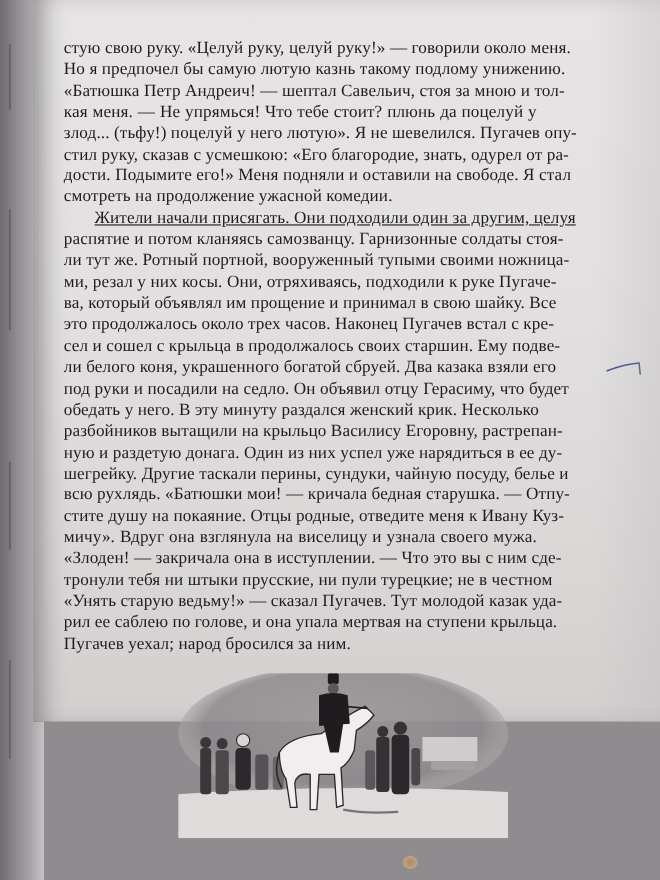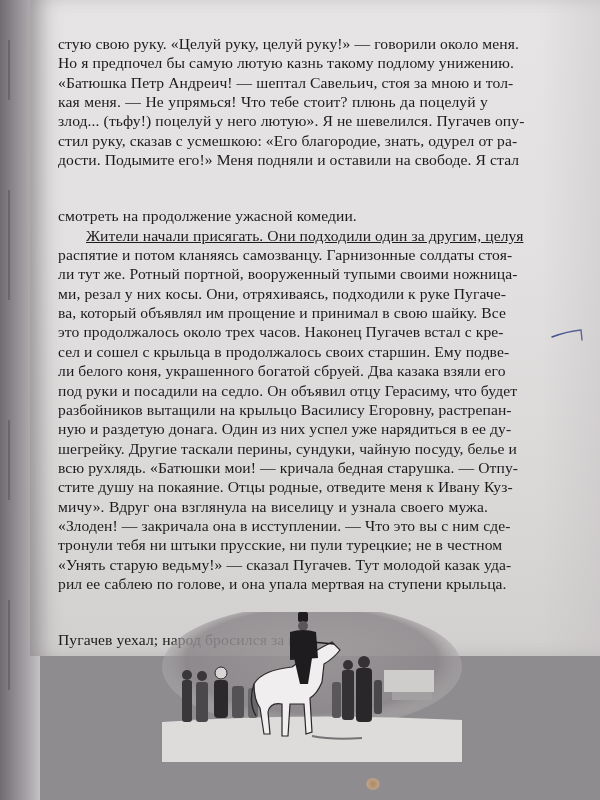--- a/index.html
+++ b/index.html
@@ -29,21 +29,21 @@
     font-family: "Liberation Serif", "DejaVu Serif", serif;
     font-size: 15.6px; line-height: 19.35px;
     color: #1d1b1d;
     letter-spacing: 0.1px;
   }
   .para {
     margin: 0; text-align: justify; text-align-last: left;
     hyphens: manual;
   }
   .para .line { display: block; text-align: justify; text-align-last: justify; white-space: nowrap; }
-  .para .line.last { text-align-last: left; margin-top: 37px; }
+  .para .line.last { text-align-last: left; }
   .para.indent .line.first { text-indent: 28px; text-decoration: underline; }
   .pen-mark {
     position: absolute; left: 520px; top: 328px; width: 34px; height: 14px;
   }
   .illustration {
     position: absolute; left: 132px; top: 612px; width: 300px; height: 150px;
   }
   .stain {
     position: absolute; left: 336px; top: 778px; width: 14px; height: 12px;
     border-radius: 50%; background: radial-gradient(circle, #b58a5a 0%, #c9a582 60%, rgba(200,170,140,0) 100%);
@@ -76,20 +76,21 @@
     <p class="para indent" id="para-2">
         <span class="line first">Жители начали присягать. Они подходили один за другим, целуя</span>
         <span class="line">распятие и потом кланяясь самозванцу. Гарнизонные солдаты стоя-</span>
         <span class="line">ли тут же. Ротный портной, вооруженный тупыми своими ножница-</span>
         <span class="line">ми, резал у них косы. Они, отряхиваясь, подходили к руке Пугаче-</span>
         <span class="line">ва, который объявлял им прощение и принимал в свою шайку. Все</span>
         <span class="line">это продолжалось около трех часов. Наконец Пугачев встал с кре-</span>
         <span class="line">сел и сошел с крыльца в продолжалось своих старшин. Ему подве-</span>
         <span class="line">ли белого коня, украшенного богатой сбруей. Два казака взяли его</span>
         <span class="line">под руки и посадили на седло. Он объявил отцу Герасиму, что будет</span>
+        <span class="line">обедать у него. В эту минуту раздался женский крик. Несколько</span>
         <span class="line">разбойников вытащили на крыльцо Василису Егоровну, растрепан-</span>
         <span class="line">ную и раздетую донага. Один из них успел уже нарядиться в ее ду-</span>
         <span class="line">шегрейку. Другие таскали перины, сундуки, чайную посуду, белье и</span>
         <span class="line">всю рухлядь. «Батюшки мои! — кричала бедная старушка. — Отпу-</span>
         <span class="line">стите душу на покаяние. Отцы родные, отведите меня к Ивану Куз-</span>
         <span class="line">мичу». Вдруг она взглянула на виселицу и узнала своего мужа.</span>
         <span class="line">«Злоден! — закричала она в исступлении. — Что это вы с ним сде-</span>
         <span class="line">тронули тебя ни штыки прусские, ни пули турецкие; не в честном</span>
         <span class="line">«Унять старую ведьму!» — сказал Пугачев. Тут молодой казак уда-</span>
         <span class="line">рил ее саблею по голове, и она упала мертвая на ступени крыльца.</span>

